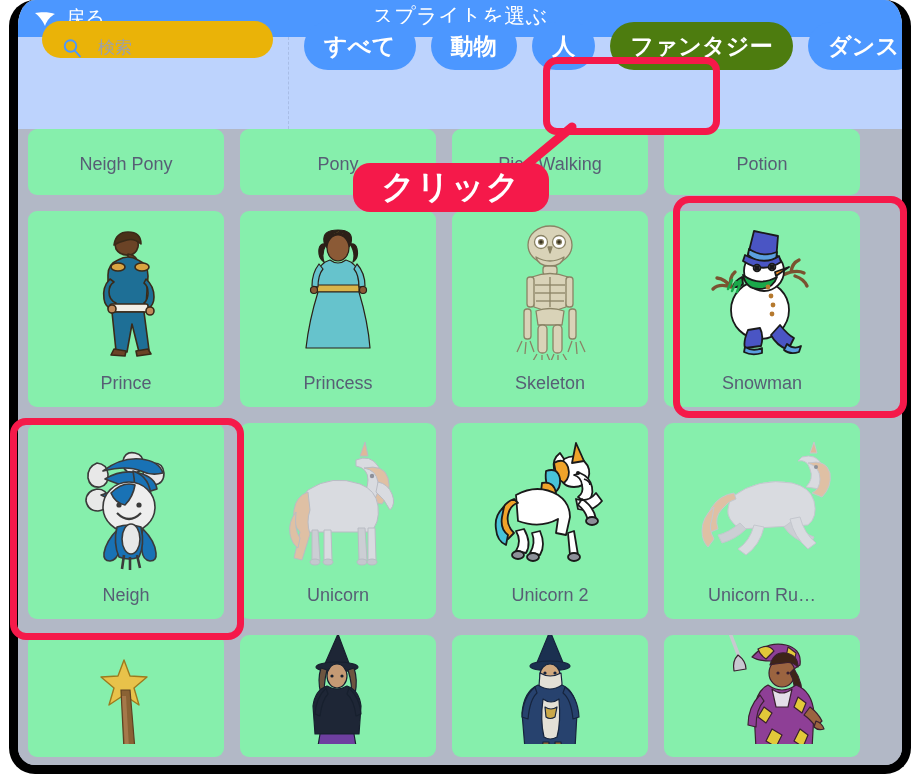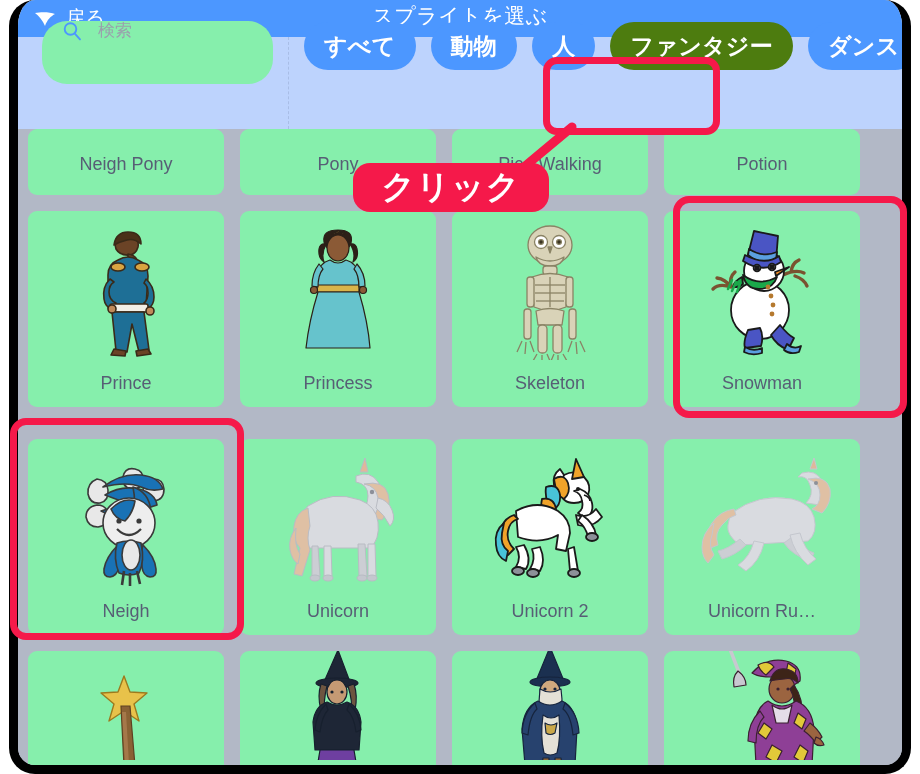--- a/index.html
+++ b/index.html
@@ -67,24 +67,24 @@
 
   
   .filterbar {
     position: absolute; left: 0; top: 37px;
     width: 884px; height: 92px;
     background: #bdd3fd;
     display: flex; align-items: center;
   }
   .search-wrap {
     position: absolute; left: 24px; top: 21px;
-    width: 231px; height: 63px;
-    background: #86efac;
+    width: 231px; height: 37px;
+    background: #eab308;
     border-radius: 25px;
-    display: flex; align-items: flex-start;
+    display: flex; align-items: flex-end;
     padding-left: 20px;
     cursor: text;
   }
   .search-icon { width: 20px; height: 20px; flex: 0 0 20px; display:block; }
   .search-input {
     border: 0; outline: 0; background: transparent;
     font-family: inherit; font-size: 17px; color: #575e75;
     margin-left: 16px; width: 150px;
   }
   .search-input::placeholder { color: #9aa0ad; }
@@ -141,21 +141,21 @@
     font-size: 18px; color: #575e75;
     padding-bottom: 13px;
     white-space: nowrap;
     text-align: center;
   }
   .row-1 .card { height: 66px; justify-content: flex-end; }
   .row-1 .card .card-label { padding-bottom: 20px; }
   .row-2 .card, .row-3 .card { height: 196px; }
   .row-4 .card { height: 122px; }
   .row-1 { margin-bottom: 16px; }
-  .row-2 { margin-bottom: 32px; }
+  .row-2 { margin-bottom: 16px; }
   .row-3 { margin-bottom: 16px; }
 
   
   .hl {
     position: absolute;
     border: 7px solid #f5194a;
     border-radius: 12px;
     pointer-events: none;
     z-index: 30;
   }

